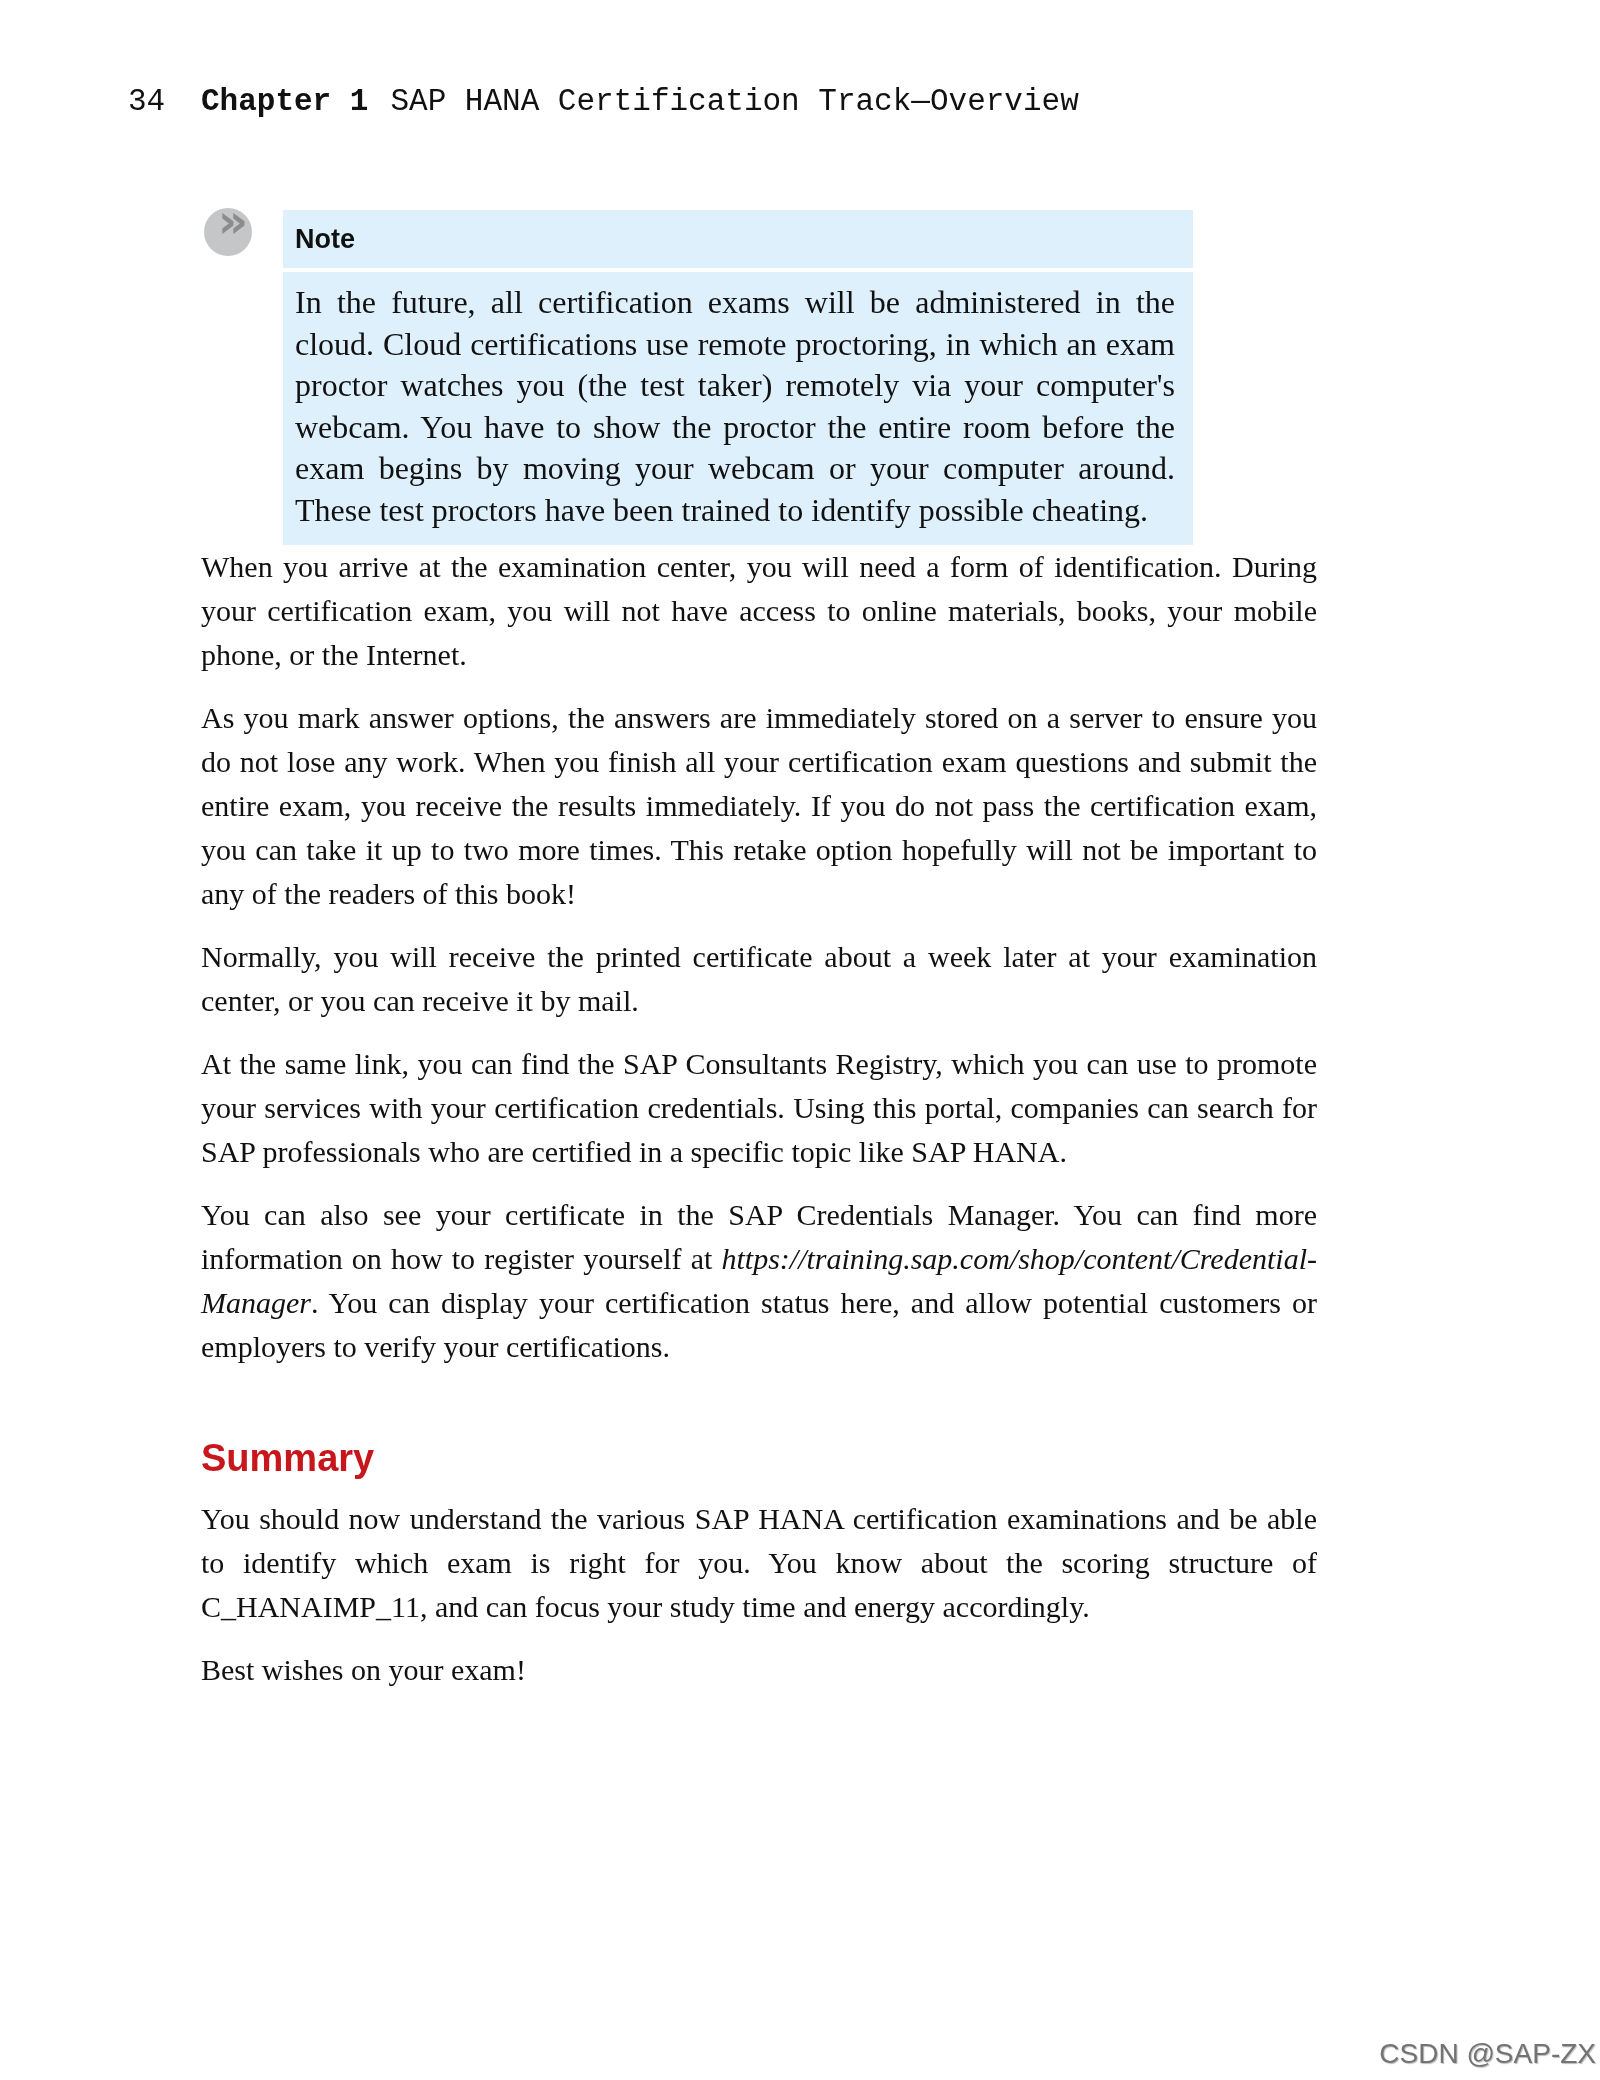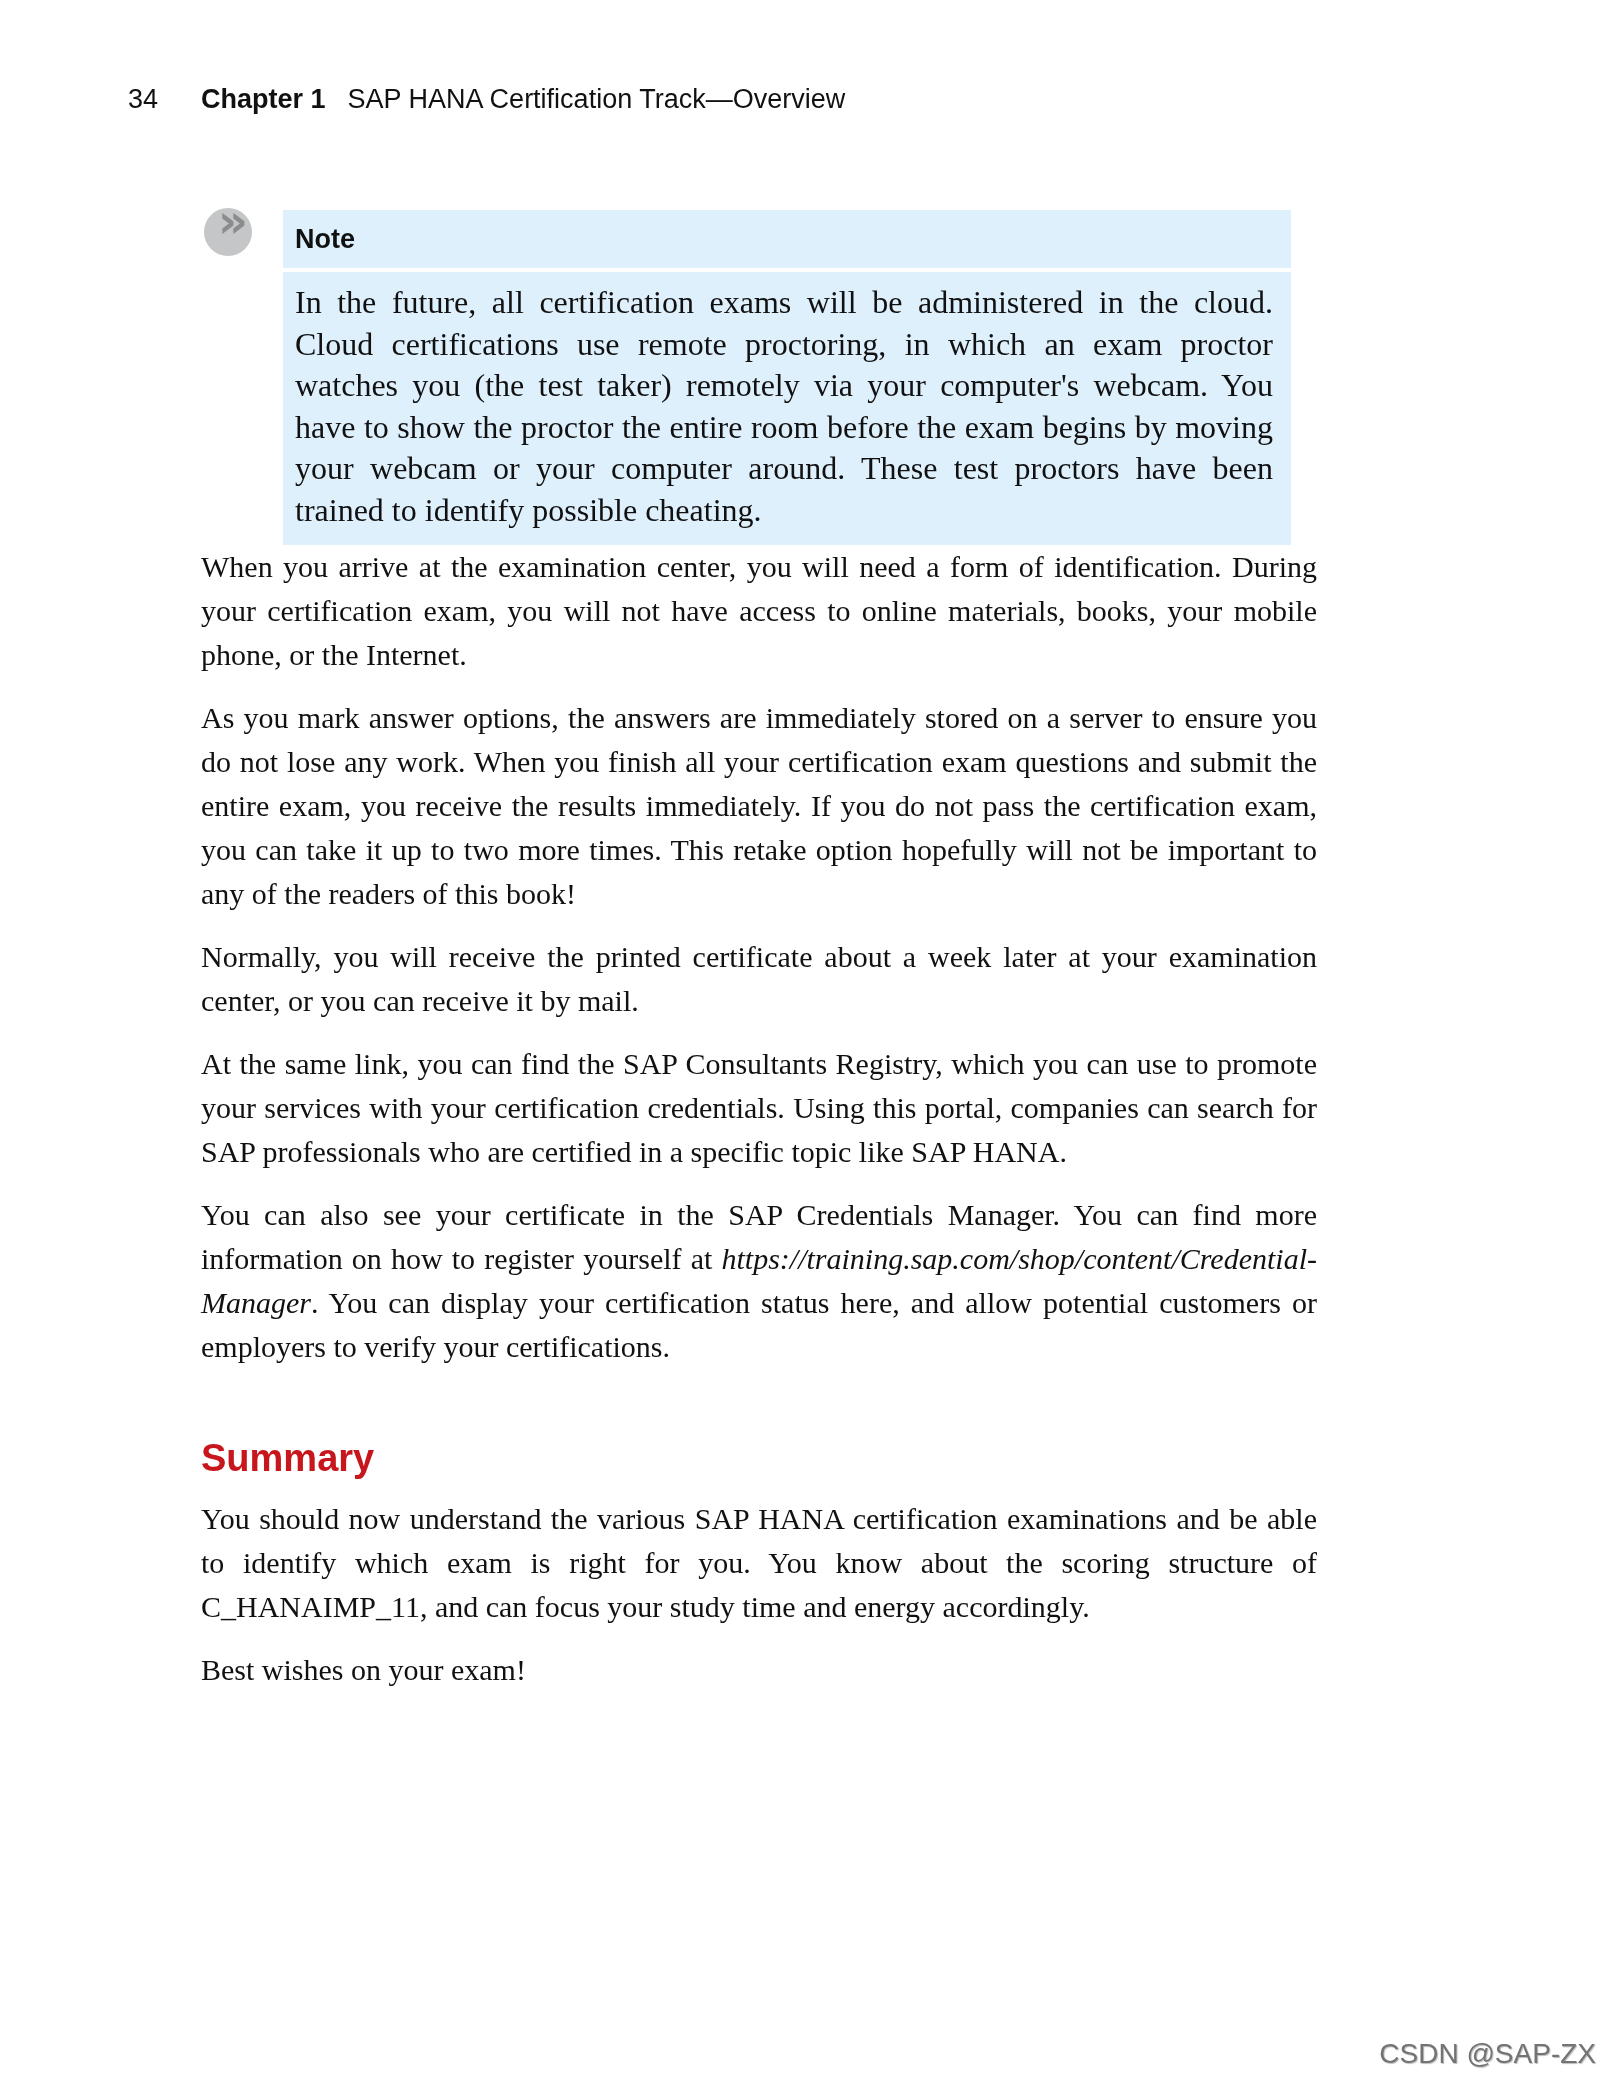--- a/index.html
+++ b/index.html
@@ -1,22 +1,22 @@
 <!DOCTYPE html>
 <html><head>
 <meta charset="utf-8">
 <style>
   html, body { margin: 0; padding: 0; background: #ffffff; }
   body { width: 1600px; height: 2080px; position: relative; overflow: hidden; color: #111; }
-  .header { position: absolute; top: 84px; left: 128px; font-family: Liberation Sans, sans-serif; font-size: 27px; color: #111; white-space: nowrap; }
+  .header { position: absolute; top: 84px; left: 128px; font-family: Liberation Mono, monospace; font-size: 31px; color: #111; white-space: nowrap; }
   .header .pnum { display: inline-block; width: 73px; }
   .header .chap { font-weight: bold; margin-right: 22px; }
   .note-icon { position: absolute; left: 204px; top: 208px; width: 48px; height: 48px; border-radius: 50%; background: #c4c6c8; }
   .note-icon .chev { position: absolute; left: 14px; top: -14px; font-family: "DejaVu Sans", sans-serif; font-size: 46px; font-weight: bold; color: #8a8c8e; letter-spacing: -8px; }
-  .note { position: absolute; left: 283px; top: 210px; width: 1008px; }
+  .note { position: absolute; left: 283px; top: 210px; width: 910px; }
   .note-title { background: #dff0fd; height: 58px; font-family: "Liberation Sans", sans-serif; font-weight: bold; font-size: 27px; line-height: 58px; padding-left: 12px; color: #111; }
   .note-body { margin-top: 4px; background: #dff0fd; padding: 10px 18px 14px 12px; font-family: Liberation Serif, serif; font-size: 32px; line-height: 41.5px; text-align: justify; color: #111; }
   .content { position: absolute; left: 201px; top: 545px; width: 1116px; font-family: "Liberation Serif", serif; font-size: 30px; line-height: 44px; color: #111; }
   .content p { margin: 0 0 19px 0; text-align: justify; }
   .content i { font-style: italic; }
   .summary-h { font-family: "Liberation Sans", sans-serif; font-weight: bold; font-size: 38px; color: #c8161d; margin: 64px 0 14px 0; line-height: 50px; }
   .watermark { position: absolute; right: 4px; bottom: 10px; font-family: "Liberation Sans", sans-serif; font-size: 28px; color: #737373; text-shadow: 1px 1px 1px #bbb; }
 </style>
 </head>
 <body>

